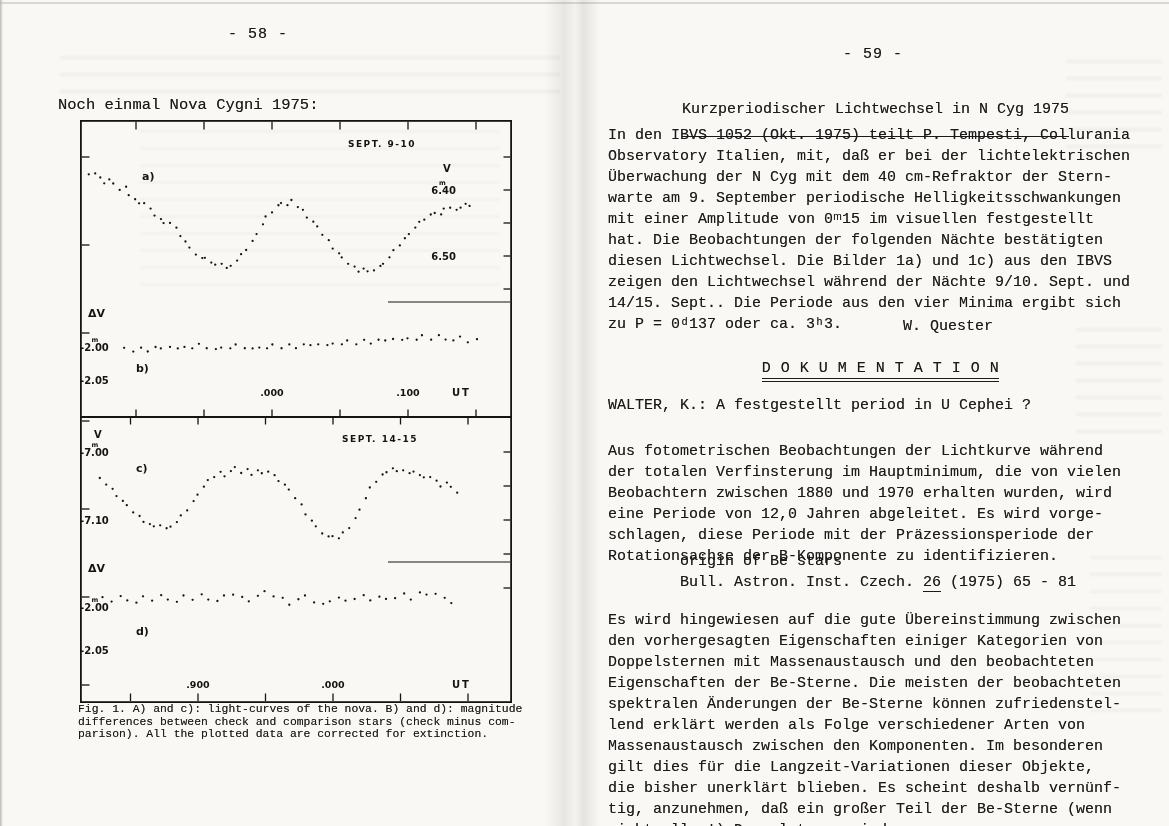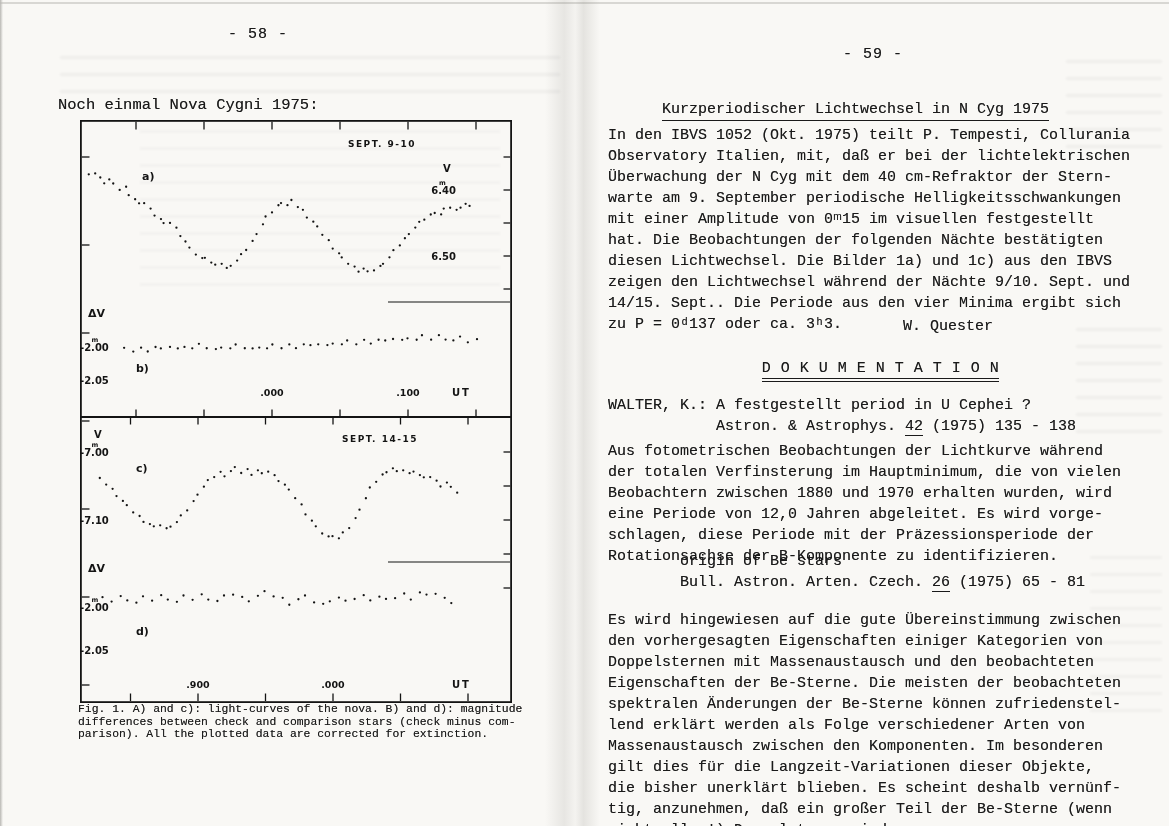--- a/index.html
+++ b/index.html
@@ -11,22 +11,22 @@
   }
   .scan-topline{position:absolute;left:0;top:2px;width:100%;height:2px;background:#cfcecA;opacity:.8;}
   .scan-leftedge{position:absolute;left:0;top:0;width:3px;height:100%;background:linear-gradient(90deg,#b9b8b4,rgba(185,184,180,0));}
   .gutter{position:absolute;top:0;left:545px;width:55px;height:100%;
     background:linear-gradient(90deg,rgba(120,118,112,0) 0%,rgba(120,118,112,.14) 35%,rgba(120,118,112,.04) 55%,rgba(120,118,112,.16) 70%,rgba(120,118,112,0) 100%);}
   .ghost{position:absolute;opacity:.09;filter:blur(.8px);pointer-events:none;
     background:repeating-linear-gradient(180deg,rgba(80,80,80,.65) 0 3px,transparent 3px 17px);}
   .mono{white-space:pre;text-shadow:0 0 .5px rgba(20,20,20,.55);}
   .pageno{position:absolute;font-size:15px;letter-spacing:1px;}
   .heading-left{position:absolute;left:58px;top:96px;font-size:15.5px;}
-  .title-right{position:absolute;left:662px;top:101px;font-size:15px;
-    border-bottom:1.6px solid #1a1a1a;padding-bottom:2px;}
+  .title-right{position:absolute;left:682px;top:101px;font-size:15px;
+    border-bottom:1.6px solid #1a1a1a;padding-bottom:18px;}
   .body-block{position:absolute;left:608px;font-size:15px;line-height:21px;}
   .sig{position:absolute;left:608px;width:385px;text-align:right;font-size:15px;}
   .dok{position:absolute;left:608px;width:545px;text-align:center;font-size:15px;}
   .dok span{border-bottom:4px double #1a1a1a;padding-bottom:1px;letter-spacing:.5px;}
   .vol{border-bottom:1.4px solid #1a1a1a;}
   .figure-wrap{position:absolute;left:80px;top:120px;width:432px;height:542px;}
   .caption{position:absolute;left:78px;top:703px;font-size:11.4px;line-height:12.6px;}
   svg text{fill:#141414;}
 </style>
 </head>
@@ -376,33 +376,32 @@
 zeigen den Lichtwechsel während der Nächte 9/10. Sept. und
 14/15. Sept.. Die Periode aus den vier Minima ergibt sich
 zu P = 0ᵈ137 oder ca. 3ʰ3.</div>
 
 <div class="sig mono" style="top:318px;">W. Quester</div>
 
 <div class="dok" style="top:360px;"><span class="mono">D O K U M E N T A T I O N</span></div>
 
 <div class="body-block" style="top:395px;">
   <div class="mono">WALTER, K.: A festgestellt period in U Cephei ?</div>
-  <div class="mono"><span>            Astron. &amp; Astrophys. </span><span class="vol">42</span><span> (1975) 135 - 138</span></div>
 </div>
 
 <div class="body-block mono" style="top:441px;">Aus fotometrischen Beobachtungen der Lichtkurve während
 der totalen Verfinsterung im Hauptminimum, die von vielen
 Beobachtern zwischen 1880 und 1970 erhalten wurden, wird
 eine Periode von 12,0 Jahren abgeleitet. Es wird vorge-
 schlagen, diese Periode mit der Präzessionsperiode der
 Rotationsachse der B-Komponente zu identifizieren.</div>
 
 <div class="body-block" style="top:551px;">
   <div class="mono">        origin of Be stars</div>
-  <div class="mono"><span>        Bull. Astron. Arten. Czech. </span><span class="vol">26</span><span> (1975) 65 - 81</span></div>
+  <div class="mono"><span>        Bull. Astron. Inst. Czech. </span><span class="vol">26</span><span> (1975) 65 - 81</span></div>
 </div>
 
 <div class="body-block mono" style="top:610px;">Es wird hingewiesen auf die gute Übereinstimmung zwischen
 den vorhergesagten Eigenschaften einiger Kategorien von
 Doppelsternen mit Massenaustausch und den beobachteten
 Eigenschaften der Be-Sterne. Die meisten der beobachteten
 spektralen Änderungen der Be-Sterne können zufriedenstel-
 lend erklärt werden als Folge verschiedener Arten von
 Massenaustausch zwischen den Komponenten. Im besonderen
 gilt dies für die Langzeit-Variationen dieser Objekte,

